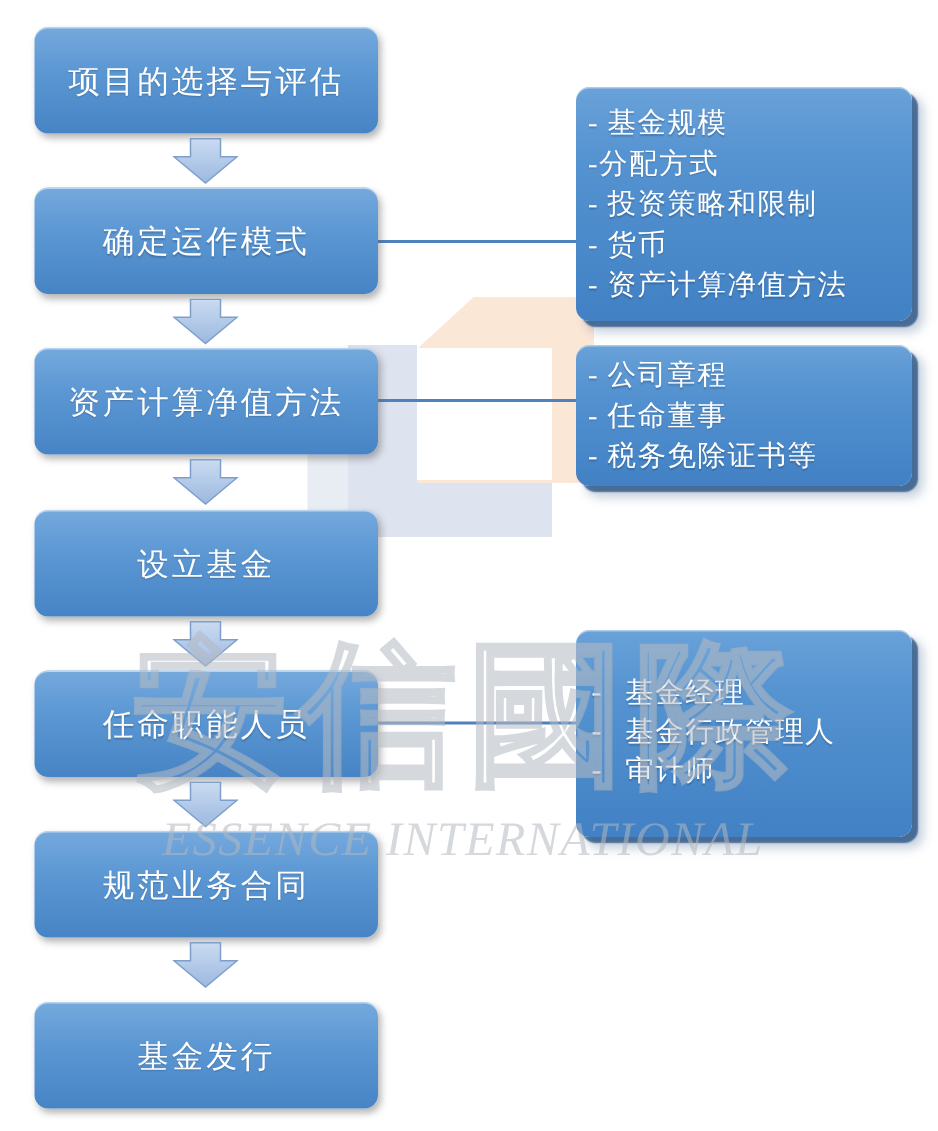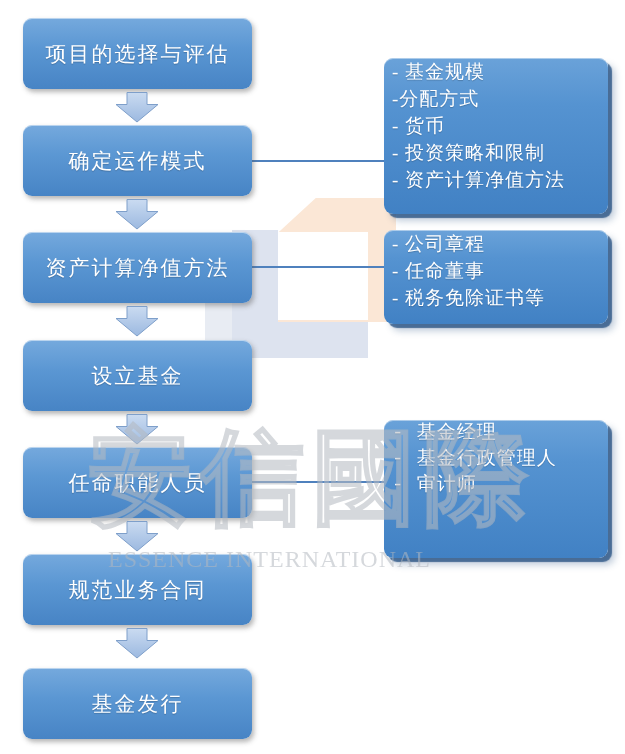--- a/index.html
+++ b/index.html
@@ -29,39 +29,39 @@
   .connector{position:absolute;left:252px;width:132px;height:2px;background:#4f81bd;z-index:1;}
   
   .arrow{position:absolute;left:115px;width:44px;height:31px;z-index:2;}
   
   .callout{
     position:absolute;left:384px;width:224px;z-index:2;
     border-radius:9px;
     background:linear-gradient(180deg,#6aa2d9 0%,#5593d1 30%,#4181c4 100%);
     box-shadow:4px 4px 1px rgba(31,75,125,.75), 7px 7px 7px rgba(31,75,125,.28),
                inset 0 1px 0 rgba(255,255,255,.45);
-    display:flex;flex-direction:column;justify-content:flex-start;
+    display:flex;flex-direction:column;justify-content:center;
     color:#ffffff;font-size:19px;letter-spacing:1px;
     padding-left:8px;box-sizing:border-box;
     text-shadow:0 1px 1px rgba(0,0,0,.2);
   }
   .callout .li{line-height:27px;white-space:nowrap;}
   #callout3 .li{line-height:26px;font-family:Liberation Mono, monospace;}
   
   .wm-cn{
     position:absolute;left:88px;top:424px;width:470px;z-index:3;
     font-size:104px;line-height:108px;letter-spacing:8px;white-space:nowrap;
     font-weight:bold;color:rgba(255,255,255,0.06);
     -webkit-text-stroke:2px rgba(178,184,192,0.55);
     pointer-events:none;
   }
   .wm-en{
     position:absolute;left:108px;top:544px;width:470px;z-index:3;
-    font-size:24px;line-height:30px;letter-spacing:1px;white-space:nowrap;
-    color:rgba(178,184,192,0.55);pointer-events:none;
+    font-size:32px;line-height:30px;letter-spacing:1px;white-space:nowrap;
+    color:rgba(178,184,192,0.55);pointer-events:none;font-style:italic;
   }
 </style>
 </head>
 <body>
 
 <div id="stage">
 
   <div>
     <div class="wm-shape wm-gray-low"></div>
     <div class="wm-shape wm-gray-vert"></div>
@@ -117,22 +117,22 @@
   <svg class="arrow" style="top:521px" viewBox="0 0 44 31">
       <path d="M12 0.5 H32 V12.5 H43 L22 30 L1 12.5 H12 Z" fill="url(#agrad)" stroke="#7e9fca" stroke-width="1"></path>
     </svg>
   <svg class="arrow" style="top:628px" viewBox="0 0 44 31">
       <path d="M12 0.5 H32 V12.5 H43 L22 30 L1 12.5 H12 Z" fill="url(#agrad)" stroke="#7e9fca" stroke-width="1"></path>
     </svg>
 
   <div id="callout1" class="callout" style="top:58px;height:156px">
     <div class="li">- 基金规模</div>
     <div class="li">-分配方式</div>
+    <div class="li">- 投资策略和限制</div>
     <div class="li">- 货币</div>
-    <div class="li">- 投资策略和限制</div>
     <div class="li">- 资产计算净值方法</div>
   </div>
   <div id="callout2" class="callout" style="top:230px;height:94px">
     <div class="li">- 公司章程</div>
     <div class="li">- 任命董事</div>
     <div class="li">- 税务免除证书等</div>
   </div>
   <div id="callout3" class="callout" style="top:420px;height:138px">
     <div class="li">- 基金经理</div>
     <div class="li">- 基金行政管理人</div>

